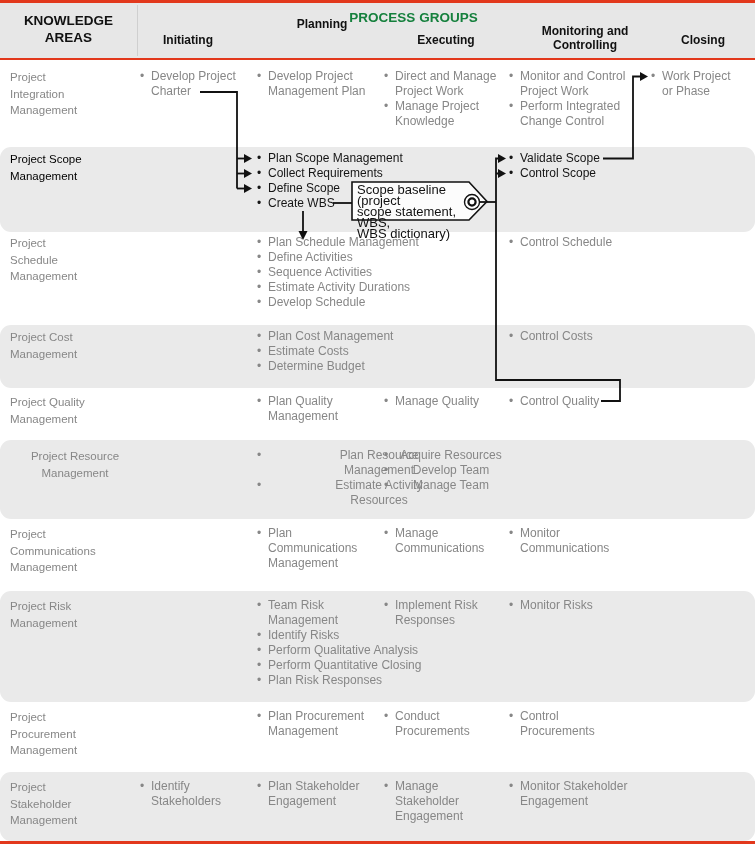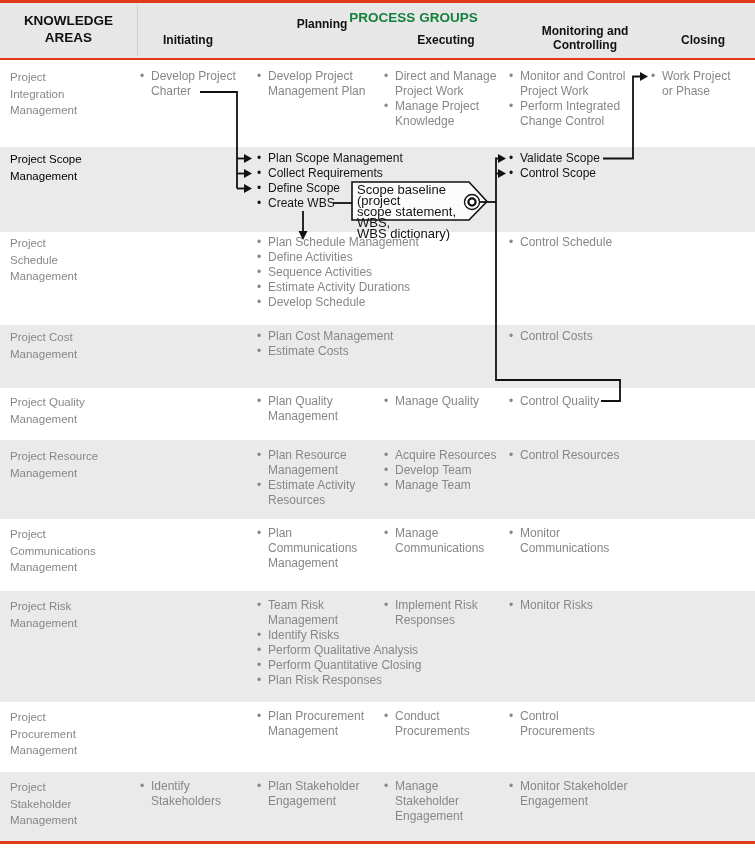--- a/index.html
+++ b/index.html
@@ -16,21 +16,21 @@
   .hdr .ka-title{position:absolute;left:0;top:9px;width:137px;text-align:center;
        font-size:13.5px;font-weight:bold;color:#111;line-height:17px;white-space:pre-line;}
   .hdr .pg-title{position:absolute;left:137px;top:7px;width:553px;text-align:center;
        font-size:13.5px;font-weight:bold;color:#15803d;}
   .hdr .vsep{position:absolute;left:137px;top:2px;bottom:2px;width:1px;background:#cfcfcf;}
   .colhdr{position:absolute;font-size:12px;font-weight:bold;color:#111;text-align:center;
        line-height:14px;white-space:pre-line;}
 
   
   .row{position:relative;width:755px;}
-  .row.alt{background:var(--row-alt);}
+  .row.alt{background:var(--row-alt);border-radius:11px;}
   .col{position:absolute;top:0;padding-top:var(--pt,6px);font-size:12px;line-height:15px;color:var(--gray);}
   .ka{left:10px;width:130px;font-size:11.5px;font-weight:normal;line-height:16.5px;white-space:pre-line;}
   .c-init{left:138px;width:112px;}
   .c-plan{left:255px;width:235px;}
   .c-exec{left:382px;width:125px;}
   .c-mon{left:507px;width:148px;}
   .c-close{left:649px;width:102px;}
   .item{position:relative;padding-left:13px;white-space:pre-line;}
   .item::before{content:"\2022";position:absolute;left:2px;top:0;}
   .row.highlight .col{color:var(--black);}
@@ -128,20 +128,21 @@
     <div class="col c-close"></div>
   </div>
 
   <div class="row alt" style="height:63px;--pt:4px;">
     <div class="col ka">Project Cost
 Management</div>
     <div class="col c-init"></div>
     <div class="col c-plan">
         <div class="item">Plan Cost Management</div>
         <div class="item">Estimate Costs</div>
+        <div class="item">Determine Budget</div>
       </div>
     <div class="col c-exec"></div>
     <div class="col c-mon">
         <div class="item">Control Costs</div>
       </div>
     <div class="col c-close"></div>
   </div>
 
   <div class="row" style="height:52px;border-radius:17px;--pt:6px;">
     <div class="col ka">Project Quality
@@ -153,37 +154,34 @@
       </div>
     <div class="col c-exec">
         <div class="item">Manage Quality</div>
       </div>
     <div class="col c-mon">
         <div class="item">Control Quality</div>
       </div>
     <div class="col c-close"></div>
   </div>
 
-  <div class="row alt" style="height:79px;--pt:8px;">
+  <div class="row alt" style="height:79px;text-align:center;--pt:8px;">
     <div class="col ka">Project Resource
 Management</div>
     <div class="col c-init"></div>
     <div class="col c-plan">
         <div class="item">Plan Resource
 Management</div>
         <div class="item">Estimate Activity
 Resources</div>
       </div>
     <div class="col c-exec">
         <div class="item">Acquire Resources</div>
         <div class="item">Develop Team</div>
         <div class="item">Manage Team</div>
-      </div>
-    <div class="col c-mon">
-        <div class="item">Control Resources</div>
       </div>
     <div class="col c-close"></div>
   </div>
 
   <div class="row" style="height:72px;--pt:7px;">
     <div class="col ka">Project
 Communications
 Management</div>
     <div class="col c-init"></div>
     <div class="col c-plan">

